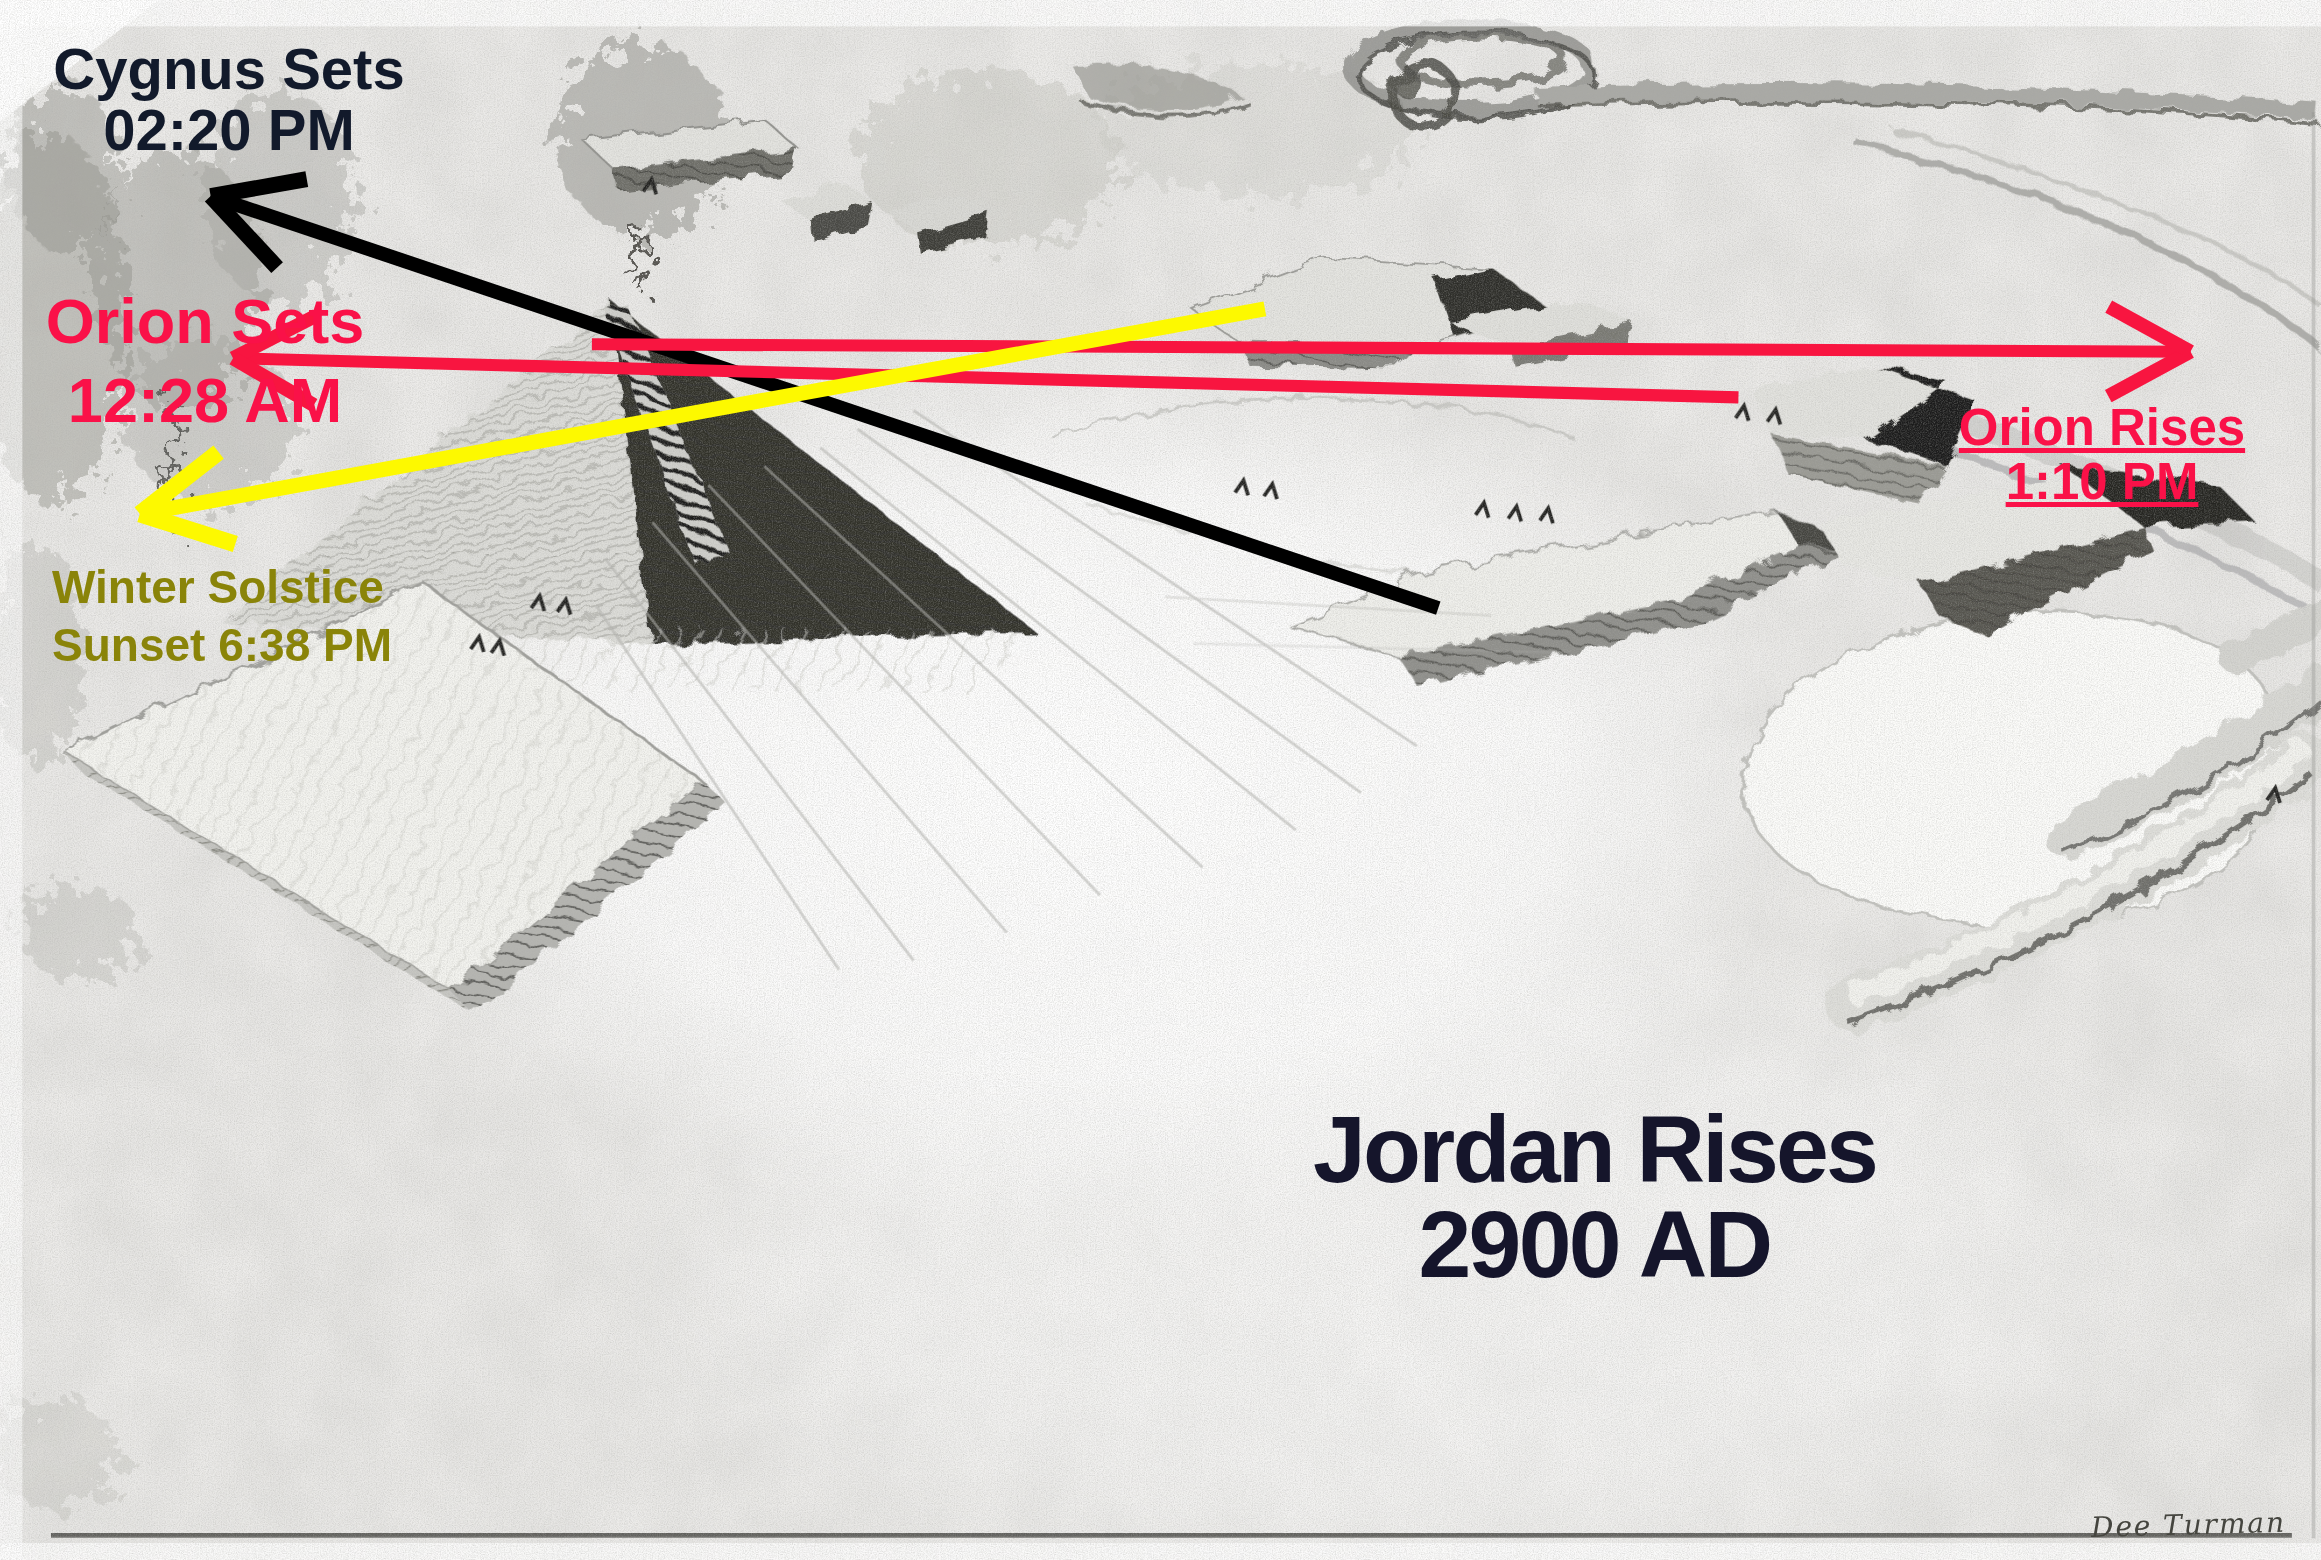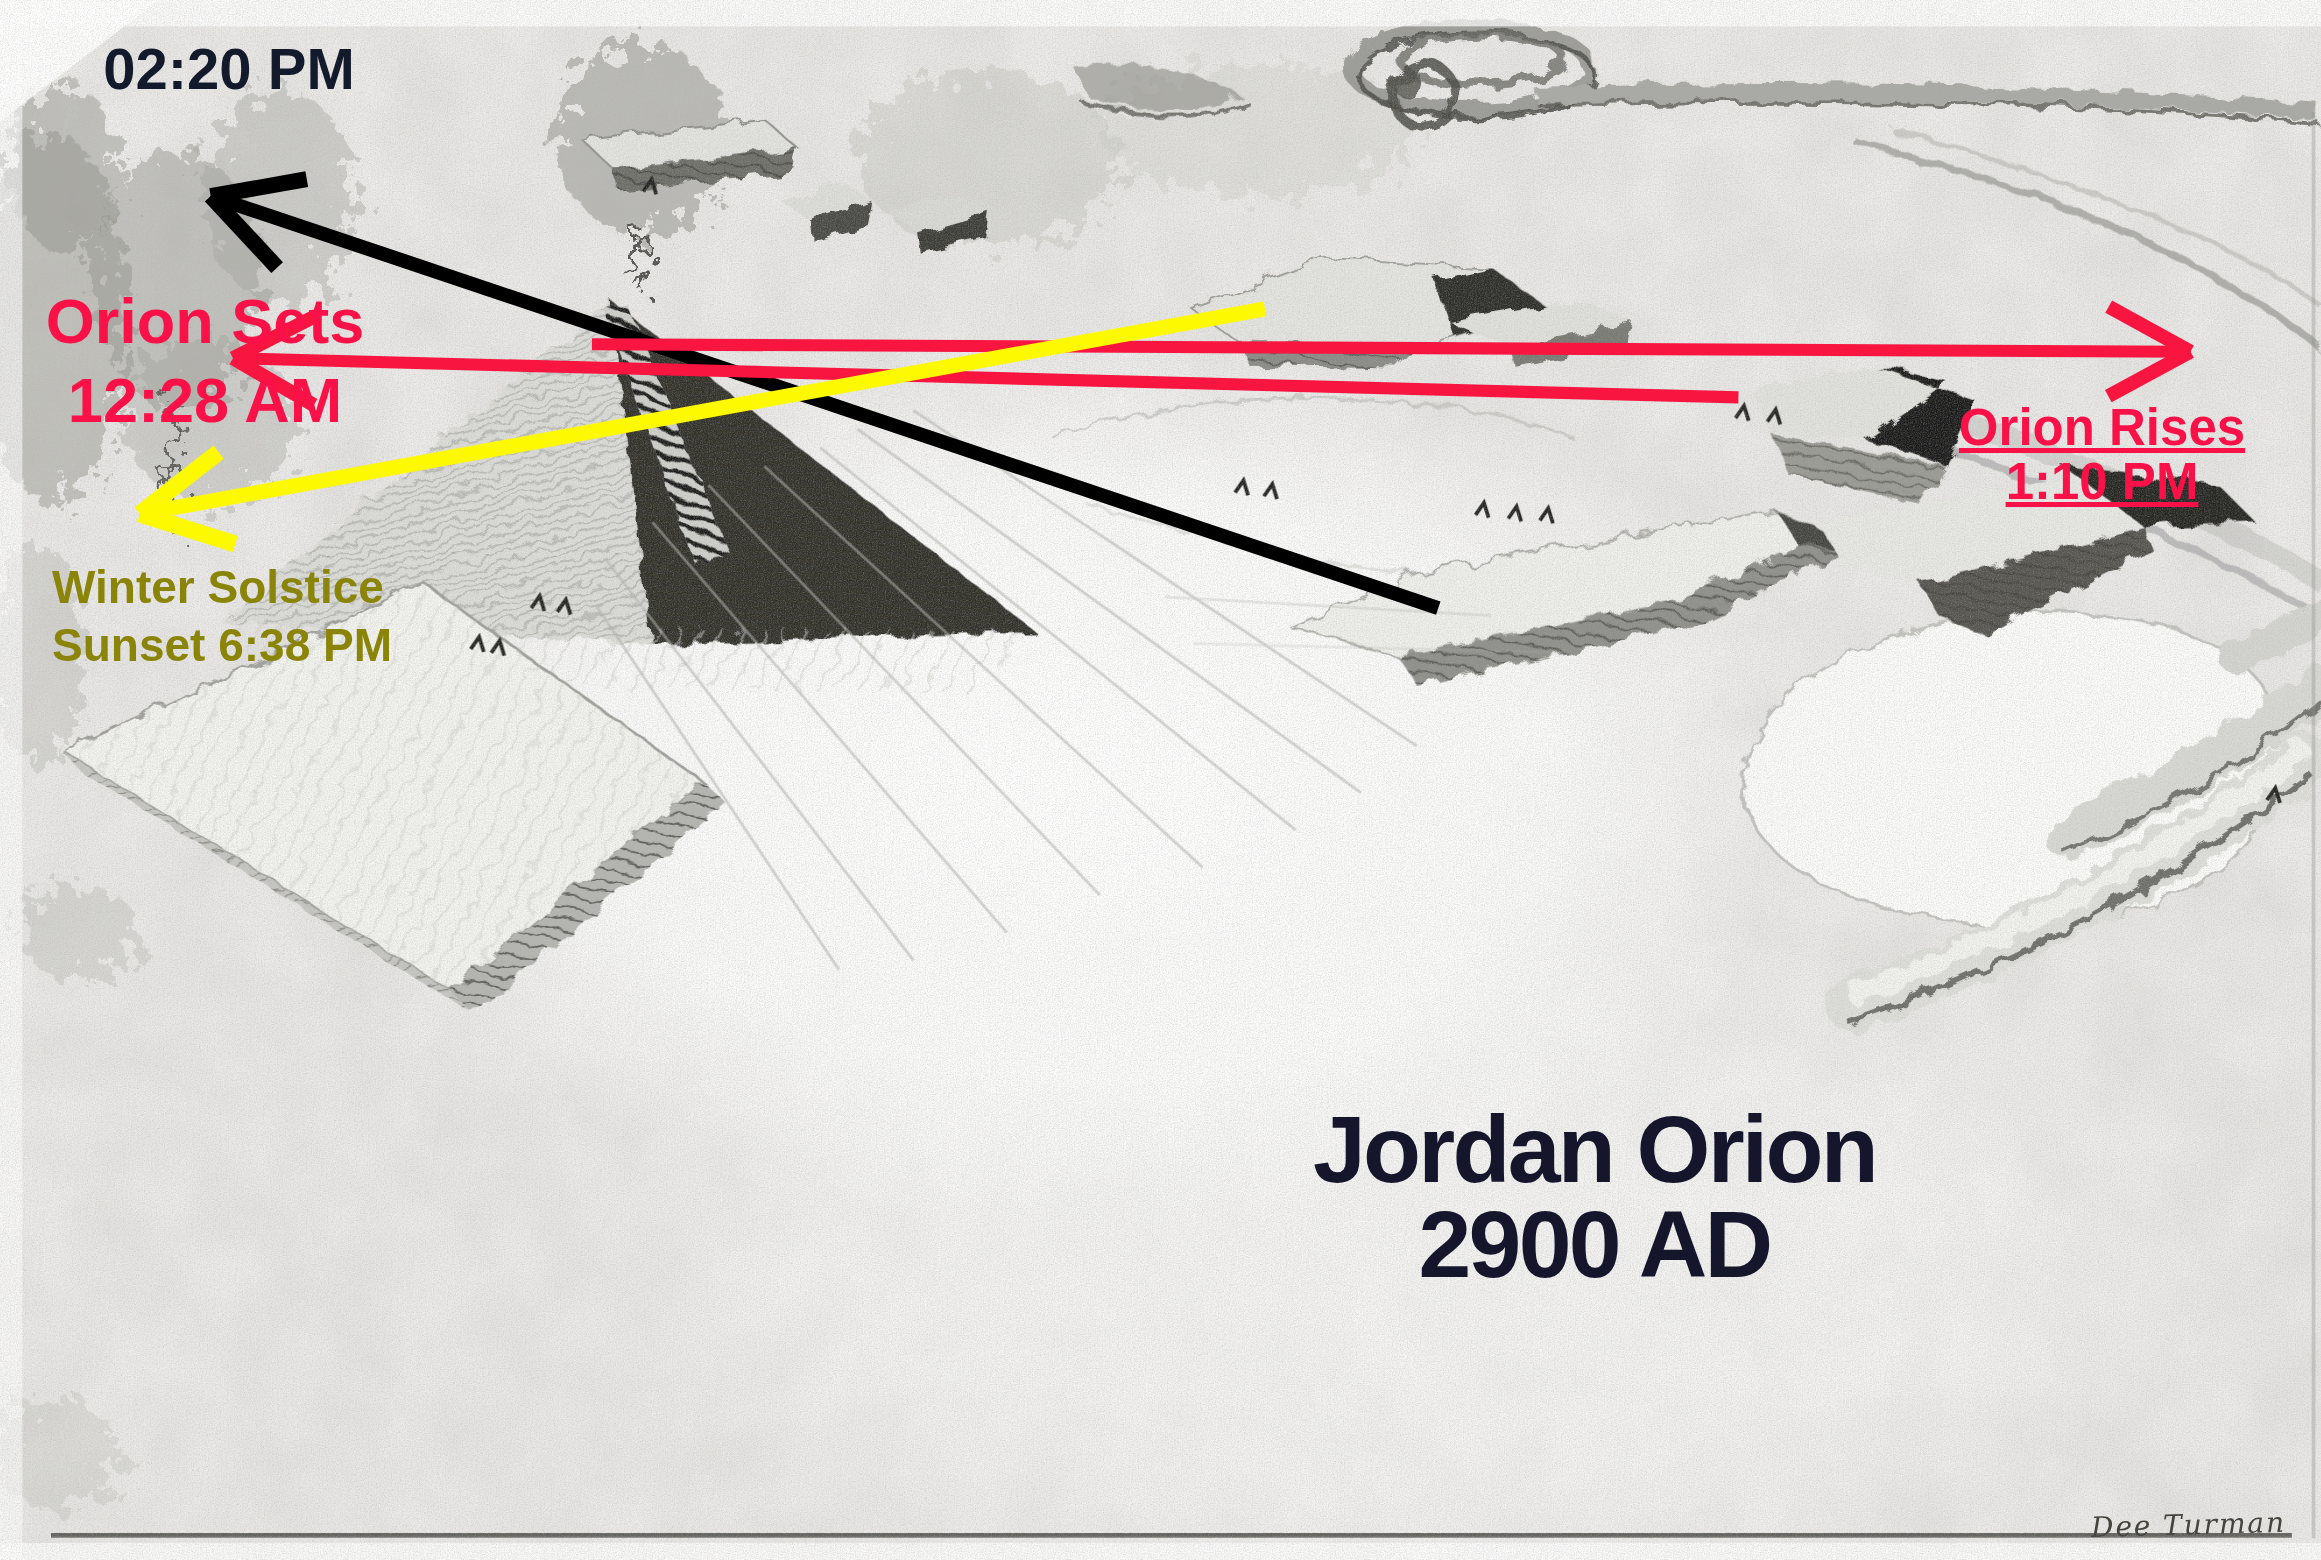--- a/index.html
+++ b/index.html
@@ -234,40 +234,41 @@
         </g>
         <g>
           <line x1="1357" y1="331" x2="150" y2="551" stroke="#fdf900" stroke-width="16" stroke-linecap="butt"></line>
           <line x1="150" y1="551" x2="234.4944101159594" y2="484.7754225445261" stroke="#fdf900" stroke-width="18" stroke-linecap="butt"></line>
           <line x1="150" y1="551" x2="252.4259880115954" y2="583.1545794537655" stroke="#fdf900" stroke-width="18" stroke-linecap="butt"></line>
         </g>
       </g>
 </svg>
 
 <div class="lbl" id="lbl-cygnus" style="color: rgb(18, 26, 43);">
+  <span>Cygnus Sets</span>
   <span>02:20 PM</span>
 </div>
 
 <div class="lbl" id="lbl-orionsets" style="color: rgb(250, 17, 72);">
   <span>Orion Sets</span>
   <span>12:28 AM</span>
 </div>
 
 <div class="lbl" id="lbl-winter" style="color: rgb(138, 132, 9);">
   <span>Winter Solstice</span>
   <span>Sunset 6:38 PM</span>
 </div>
 
 <div class="lbl" id="lbl-orionrises" style="color: rgb(250, 17, 72);">
   <span>Orion Rises</span>
   <span>1:10 PM</span>
 </div>
 
 <div class="lbl" id="lbl-jordan" style="color: rgb(21, 21, 43);">
-  <span>Jordan Orion</span>
+  <span>Jordan Rises</span>
   <span>2900 AD</span>
 </div>
 
 <div class="lbl" id="lbl-signature" style="color: rgb(69, 69, 63);">
   <span>Dee Turman</span>
 </div>
 
 </div>
 
 

